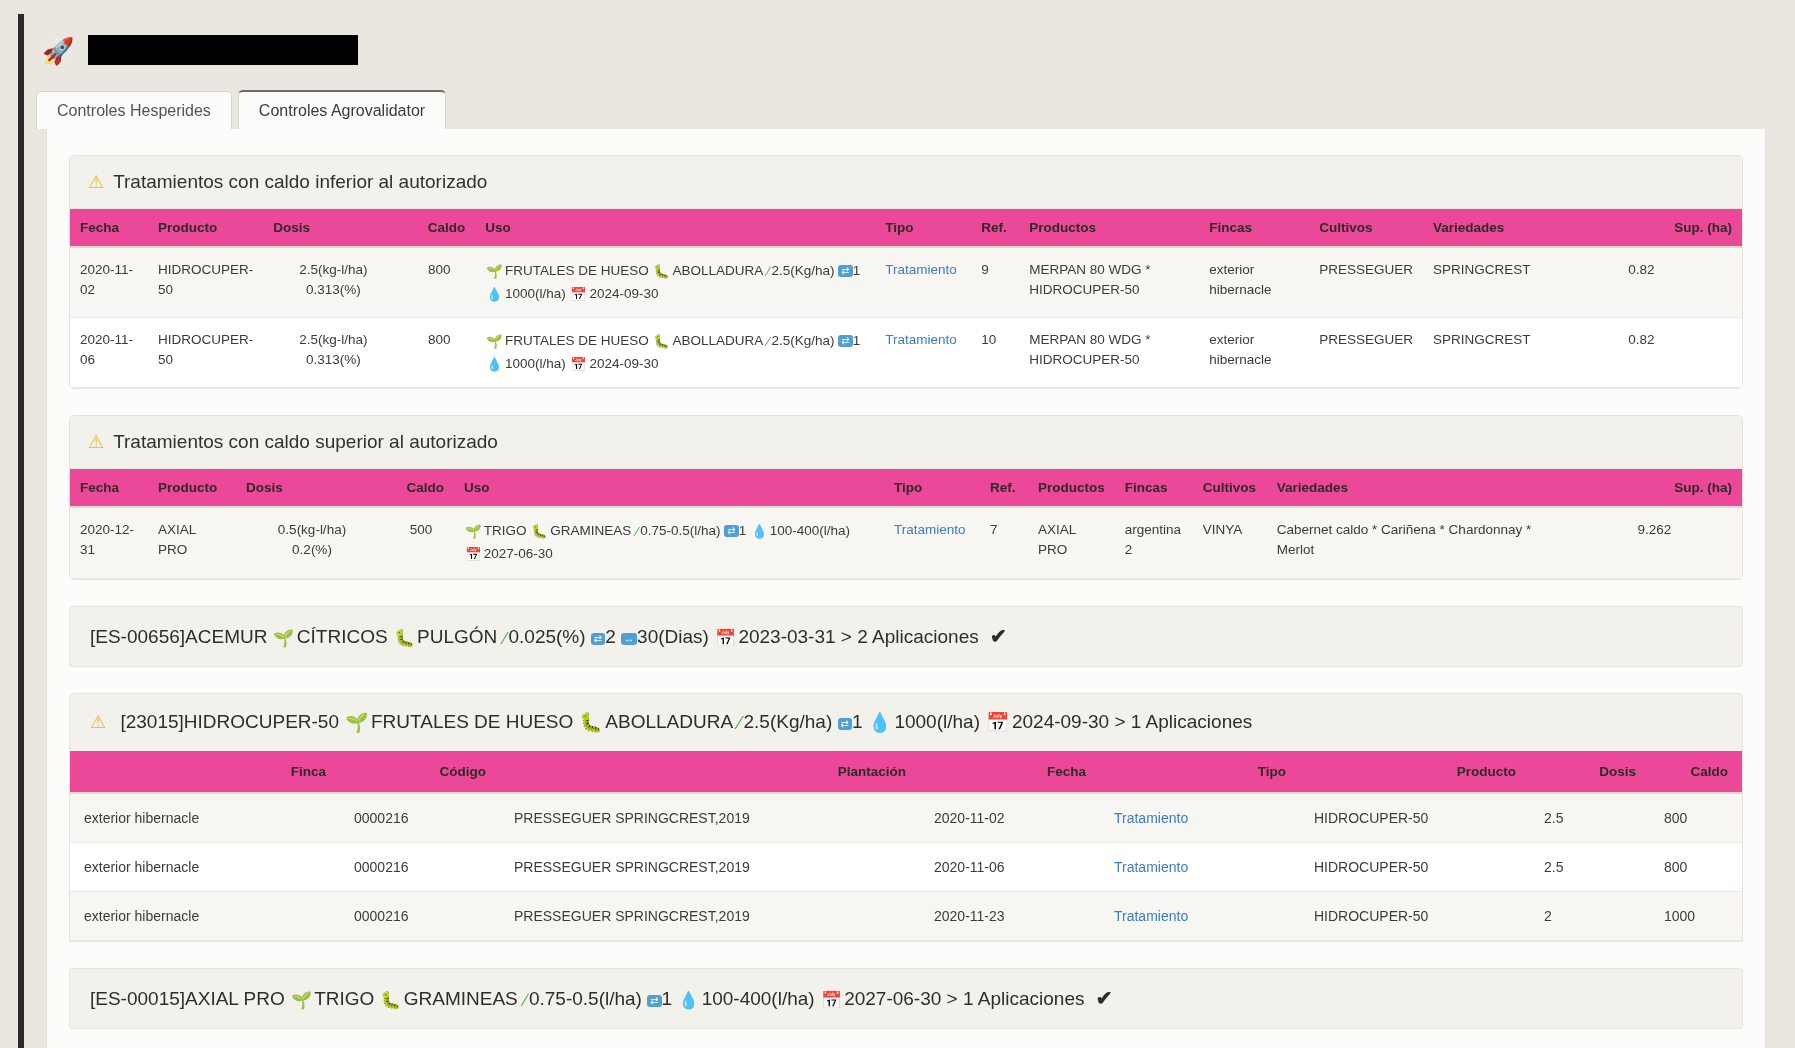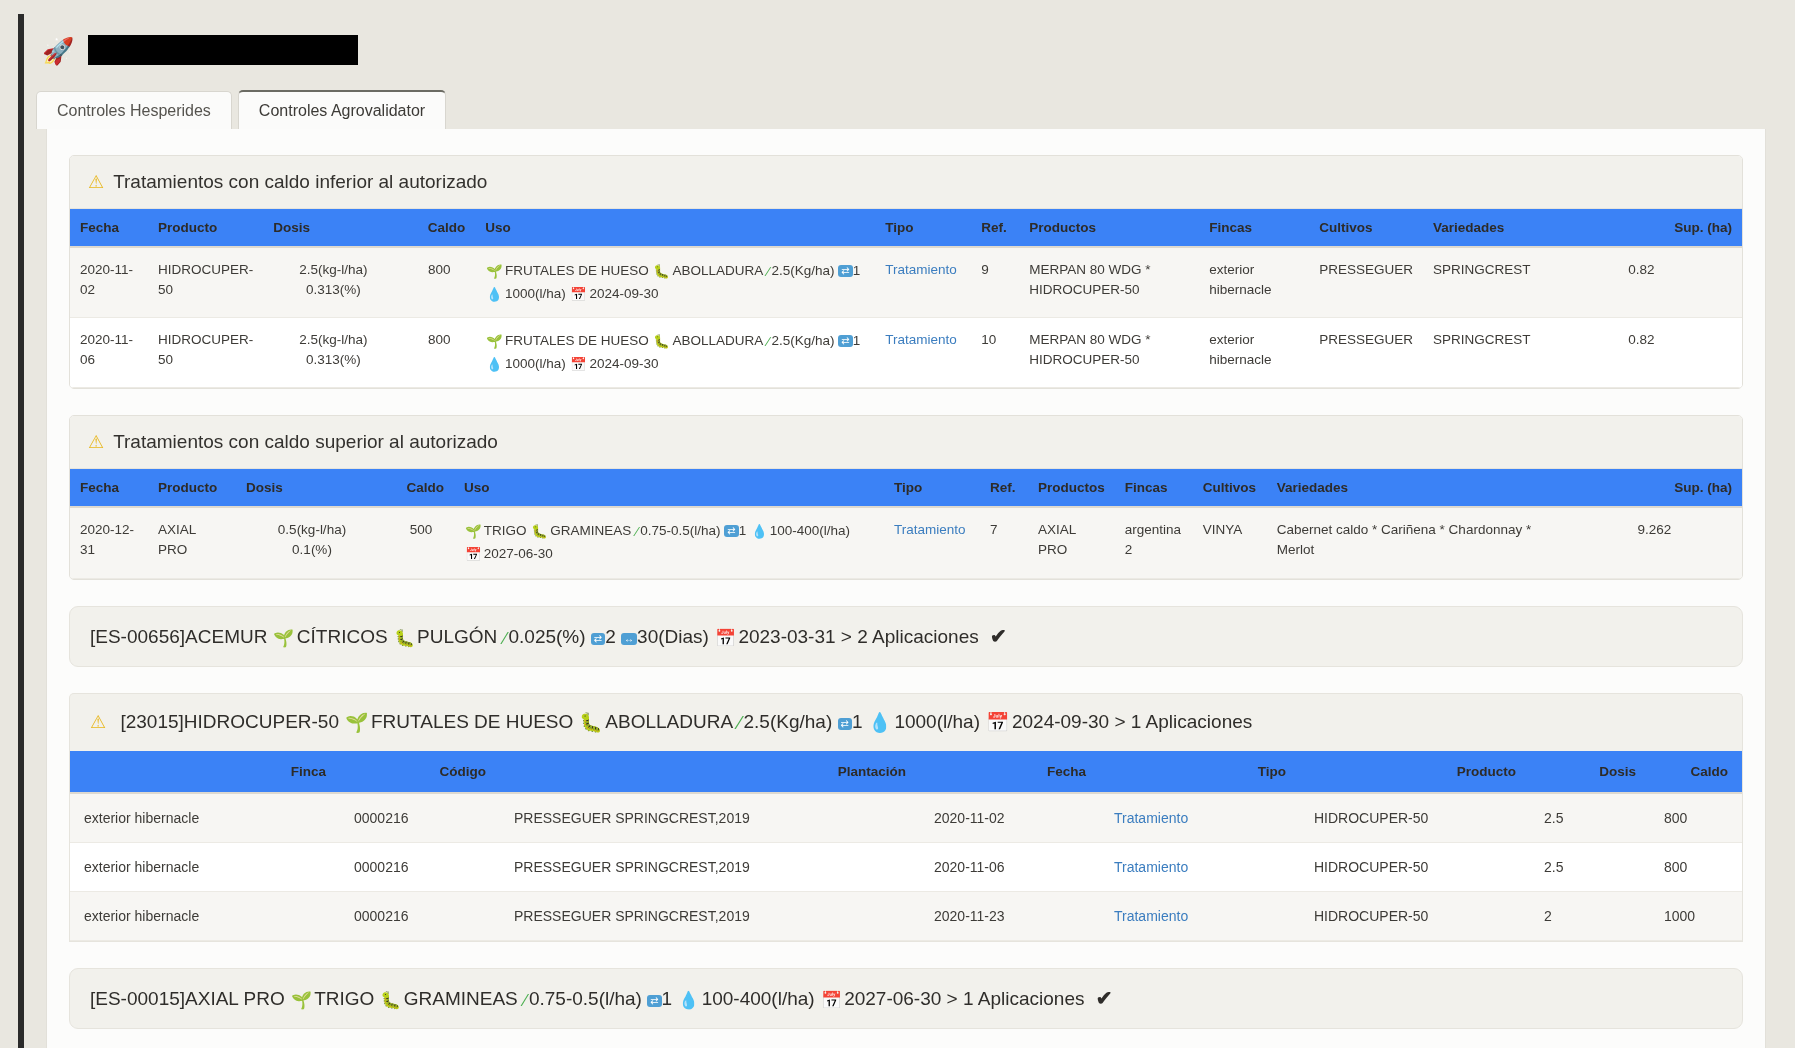--- a/index.html
+++ b/index.html
@@ -119,21 +119,21 @@
     font-size: 13.5px;
     color: #3d3b37;
   }
   thead th {
     text-align: left;
     font-weight: bold;
     font-size: 13.5px;
     color: #2d2b28;
     padding: 11px 10px;
     border-bottom: 2px solid #ddd9d0;
-    background: #3b82f6;
+    background: #ec4899;
     white-space: nowrap;
   }
   tbody td {
     padding: 12px 10px;
     border-bottom: 1px solid #eceae4;
     vertical-align: top;
     line-height: 1.45;
   }
   tbody tr:nth-child(odd) td { background: #f7f6f3; }
   tbody tr:nth-child(even) td { background: #ffffff; }
@@ -155,21 +155,21 @@
     display: inline-block;
     vertical-align: 1px;
   }
   .ic-drop { color: #5a9fd4; }
   .ic-cal  { color: #2a2a2a; }
 
   
   .sumline {
     background: #f2f1ec;
     border: 1px solid #e6e4dd;
-    border-radius: 9px;
+    border-radius: 3px;
     padding: 17px 20px;
     font-size: 19px;
     color: #2f2d2a;
     margin-bottom: 26px;
     white-space: nowrap;
     overflow: hidden;
   }
   .sumline .big-ic { font-size: 17px; }
   .check { font-weight: bold; font-size: 20px; margin-left: 6px; }
 
@@ -310,21 +310,21 @@
               <th style="width:300px">Variedades</th>
               <th style="text-align:right">Sup. (ha)</th>
             </tr>
           </thead>
           <tbody>
             <tr>
               <td>2020-12-31</td>
               <td>AXIAL PRO</td>
               <td class="num">
                 <div>0.5(kg-l/ha)</div>
-                <div>0.1(%)</div>
+                <div>0.2(%)</div>
               </td>
               <td class="num">500</td>
               <td class="uso">
                 <span class="ic ic-plant">🌱</span><span>TRIGO</span>
                 <span class="ic ic-bug">🐛</span><span>GRAMINEAS</span>
                 <span class="ic ic-dose">⁄</span><span>0.75-0.5(l/ha)</span>
                 <span class="ic-badge">⇄</span><span>1</span>
                 <span class="ic ic-drop">💧</span><span>100-400(l/ha)</span>
                 <br>
                 <span class="ic ic-cal">📅</span><span>2027-06-30</span>

